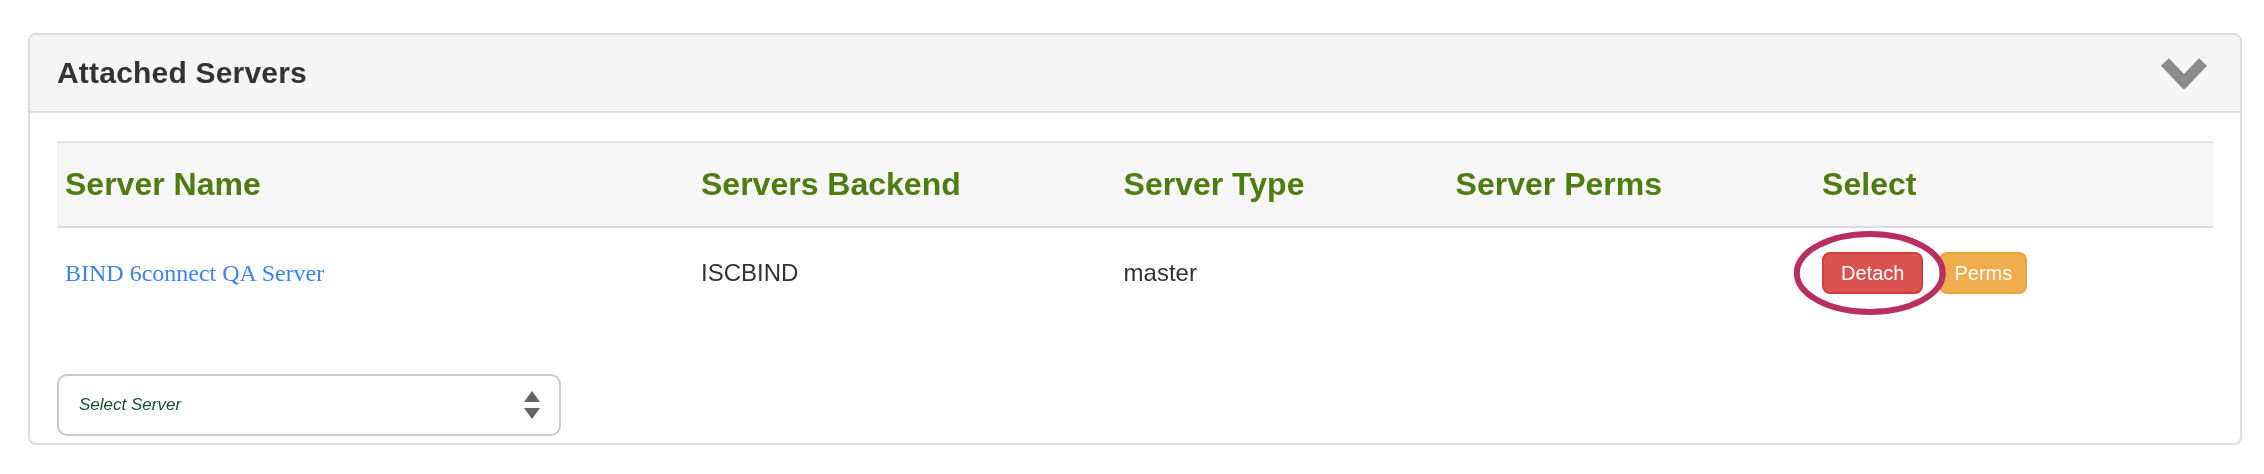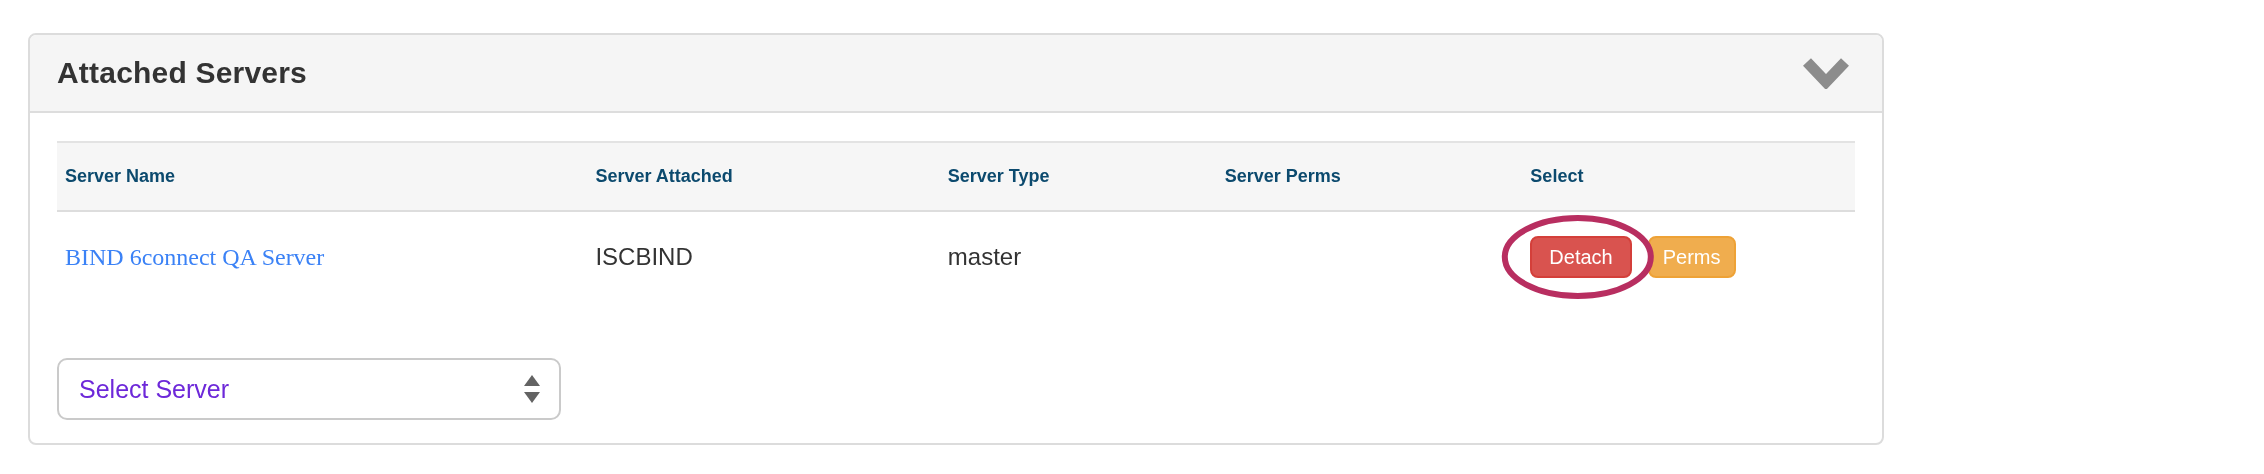--- a/index.html
+++ b/index.html
@@ -6,21 +6,21 @@
   html, body {
     width: 2264px; height: 474px;
     background: #ffffff;
     font-family: "Liberation Sans", "DejaVu Sans", sans-serif;
     position: relative;
     overflow: hidden;
   }
   .panel {
     position: absolute;
     left: 28px; top: 33px;
-    width: 1856px; height: 412px;
+    width: 2214px; height: 412px;
     background: #ffffff;
     border: 2px solid #dcdcdc;
     border-radius: 8px;
   }
   .panel-heading {
     height: 78px;
     background: #f5f5f5;
     border-bottom: 2px solid #dddddd;
     border-radius: 6px 6px 0 0;
     display: flex;
@@ -44,23 +44,23 @@
   table.servers {
     width: 100%;
     border-collapse: collapse;
     table-layout: fixed;
   }
   table.servers thead th {
     background: #f6f6f6;
     border-top: 2px solid #e3e3e3;
     border-bottom: 2px solid #dddddd;
     text-align: left;
-    font-size: 18px;
+    font-size: 32px;
     font-weight: bold;
-    color: #0c4a6e;
+    color: #4d7c0f;
     padding: 23px 8px;
   }
   table.servers tbody td {
     font-size: 24px;
     color: #333333;
     padding: 24px 8px;
     vertical-align: middle;
     background: #ffffff;
   }
   .col-name    { width: 29.5%; }
@@ -127,22 +127,23 @@
     background: #ffffff;
     border: 2px solid #cacaca;
     border-radius: 10px;
     display: flex;
     align-items: center;
     justify-content: space-between;
     padding: 0 18px 0 20px;
     cursor: pointer;
   }
   .select-value {
-    font-size: 25px;
-    color: #6d28d9;
+    font-size: 17px;
+    color: #14532d;
+    font-style: italic;
   }
   .btn-attach {
     background: #337ab7;
     border: 2px solid #2e6da4;
     font-size: 25px;
     padding: 13px 21px;
     margin-left: 12px;
     border-radius: 8px;
   }
 </style>
@@ -166,21 +167,21 @@
       <colgroup>
         <col class="col-name">
           <col class="col-backend">
           <col class="col-type">
           <col class="col-status">
           <col class="col-actions">
       </colgroup>
       <thead>
         <tr>
           <th>Server Name</th>
-          <th>Server Attached</th>
+          <th>Servers Backend</th>
           <th>Server Type</th>
           <th>Server Perms</th>
           <th>Select</th>
         </tr>
       </thead>
       <tbody>
         <tr>
           <td>
             <a class="server-link">BIND 6connect QA Server</a>
           </td>

